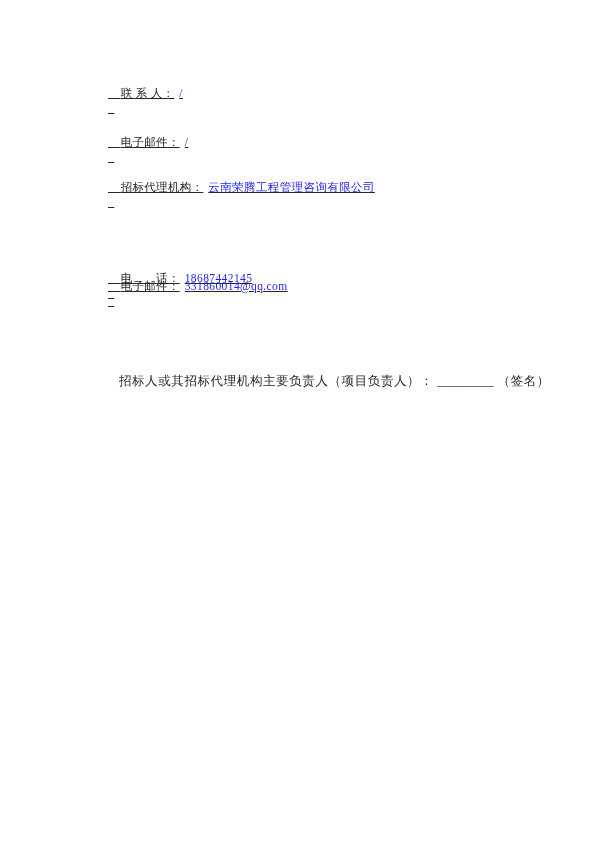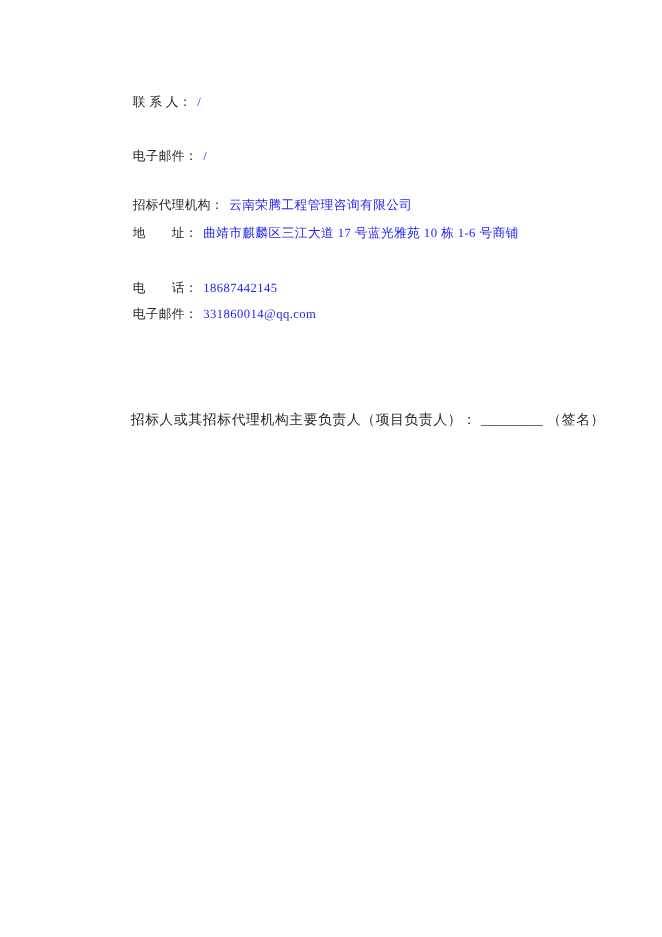--- a/index.html
+++ b/index.html
@@ -16,20 +16,21 @@
     color: var(--label-color, #262626);
     overflow: hidden;
   }
   .line {
     position: absolute;
     left: 108px;
     font-size: 11.5px;
     line-height: 15px;
     white-space: pre;
     letter-spacing: 0.3px;
+    text-decoration: underline;
   }
   .lbl {
     color: var(--label-color, #262626);
   }
   .val {
     color: var(--value-color, #1f1fee);
     margin-left: 5px;
     letter-spacing: 0.4px;
   }
   .sig {
@@ -55,24 +56,21 @@
   <div class="line" style="top:71px">
     <span class="lbl">联 系 人：</span><span class="val">/</span>
   </div>
   <div class="line" style="top:165px">
     <span class="lbl">招标代理机构：</span><span class="val">云南荣腾工程管理咨询有限公司</span>
   </div>
 
   <div class="line" style="top:120px">
     <span class="lbl">电子邮件：</span><span class="val">/</span>
   </div>
-  <div class="line" style="top:190px">
-    <span class="lbl">地　　址：</span><span class="val">曲靖市麒麟区三江大道 17 号蓝光雅苑 10 栋 1-6 号商铺</span>
-  </div>
-  <div class="line" style="top:240px">
+  <div class="line" style="top:256px">
     <span class="lbl">电　　话：</span><span class="val">18687442145</span>
   </div>
   <div class="line" style="top:264px">
     <span class="lbl">电子邮件：</span><span class="val">331860014@qq.com</span>
   </div>
 
   <div class="sig" style="top:356px; left:104px">
     <span>招标人或其招标代理机构主要负责人（项目负责人）：</span><span class="blank">_________</span><span>（签名）</span>
   </div>
 

